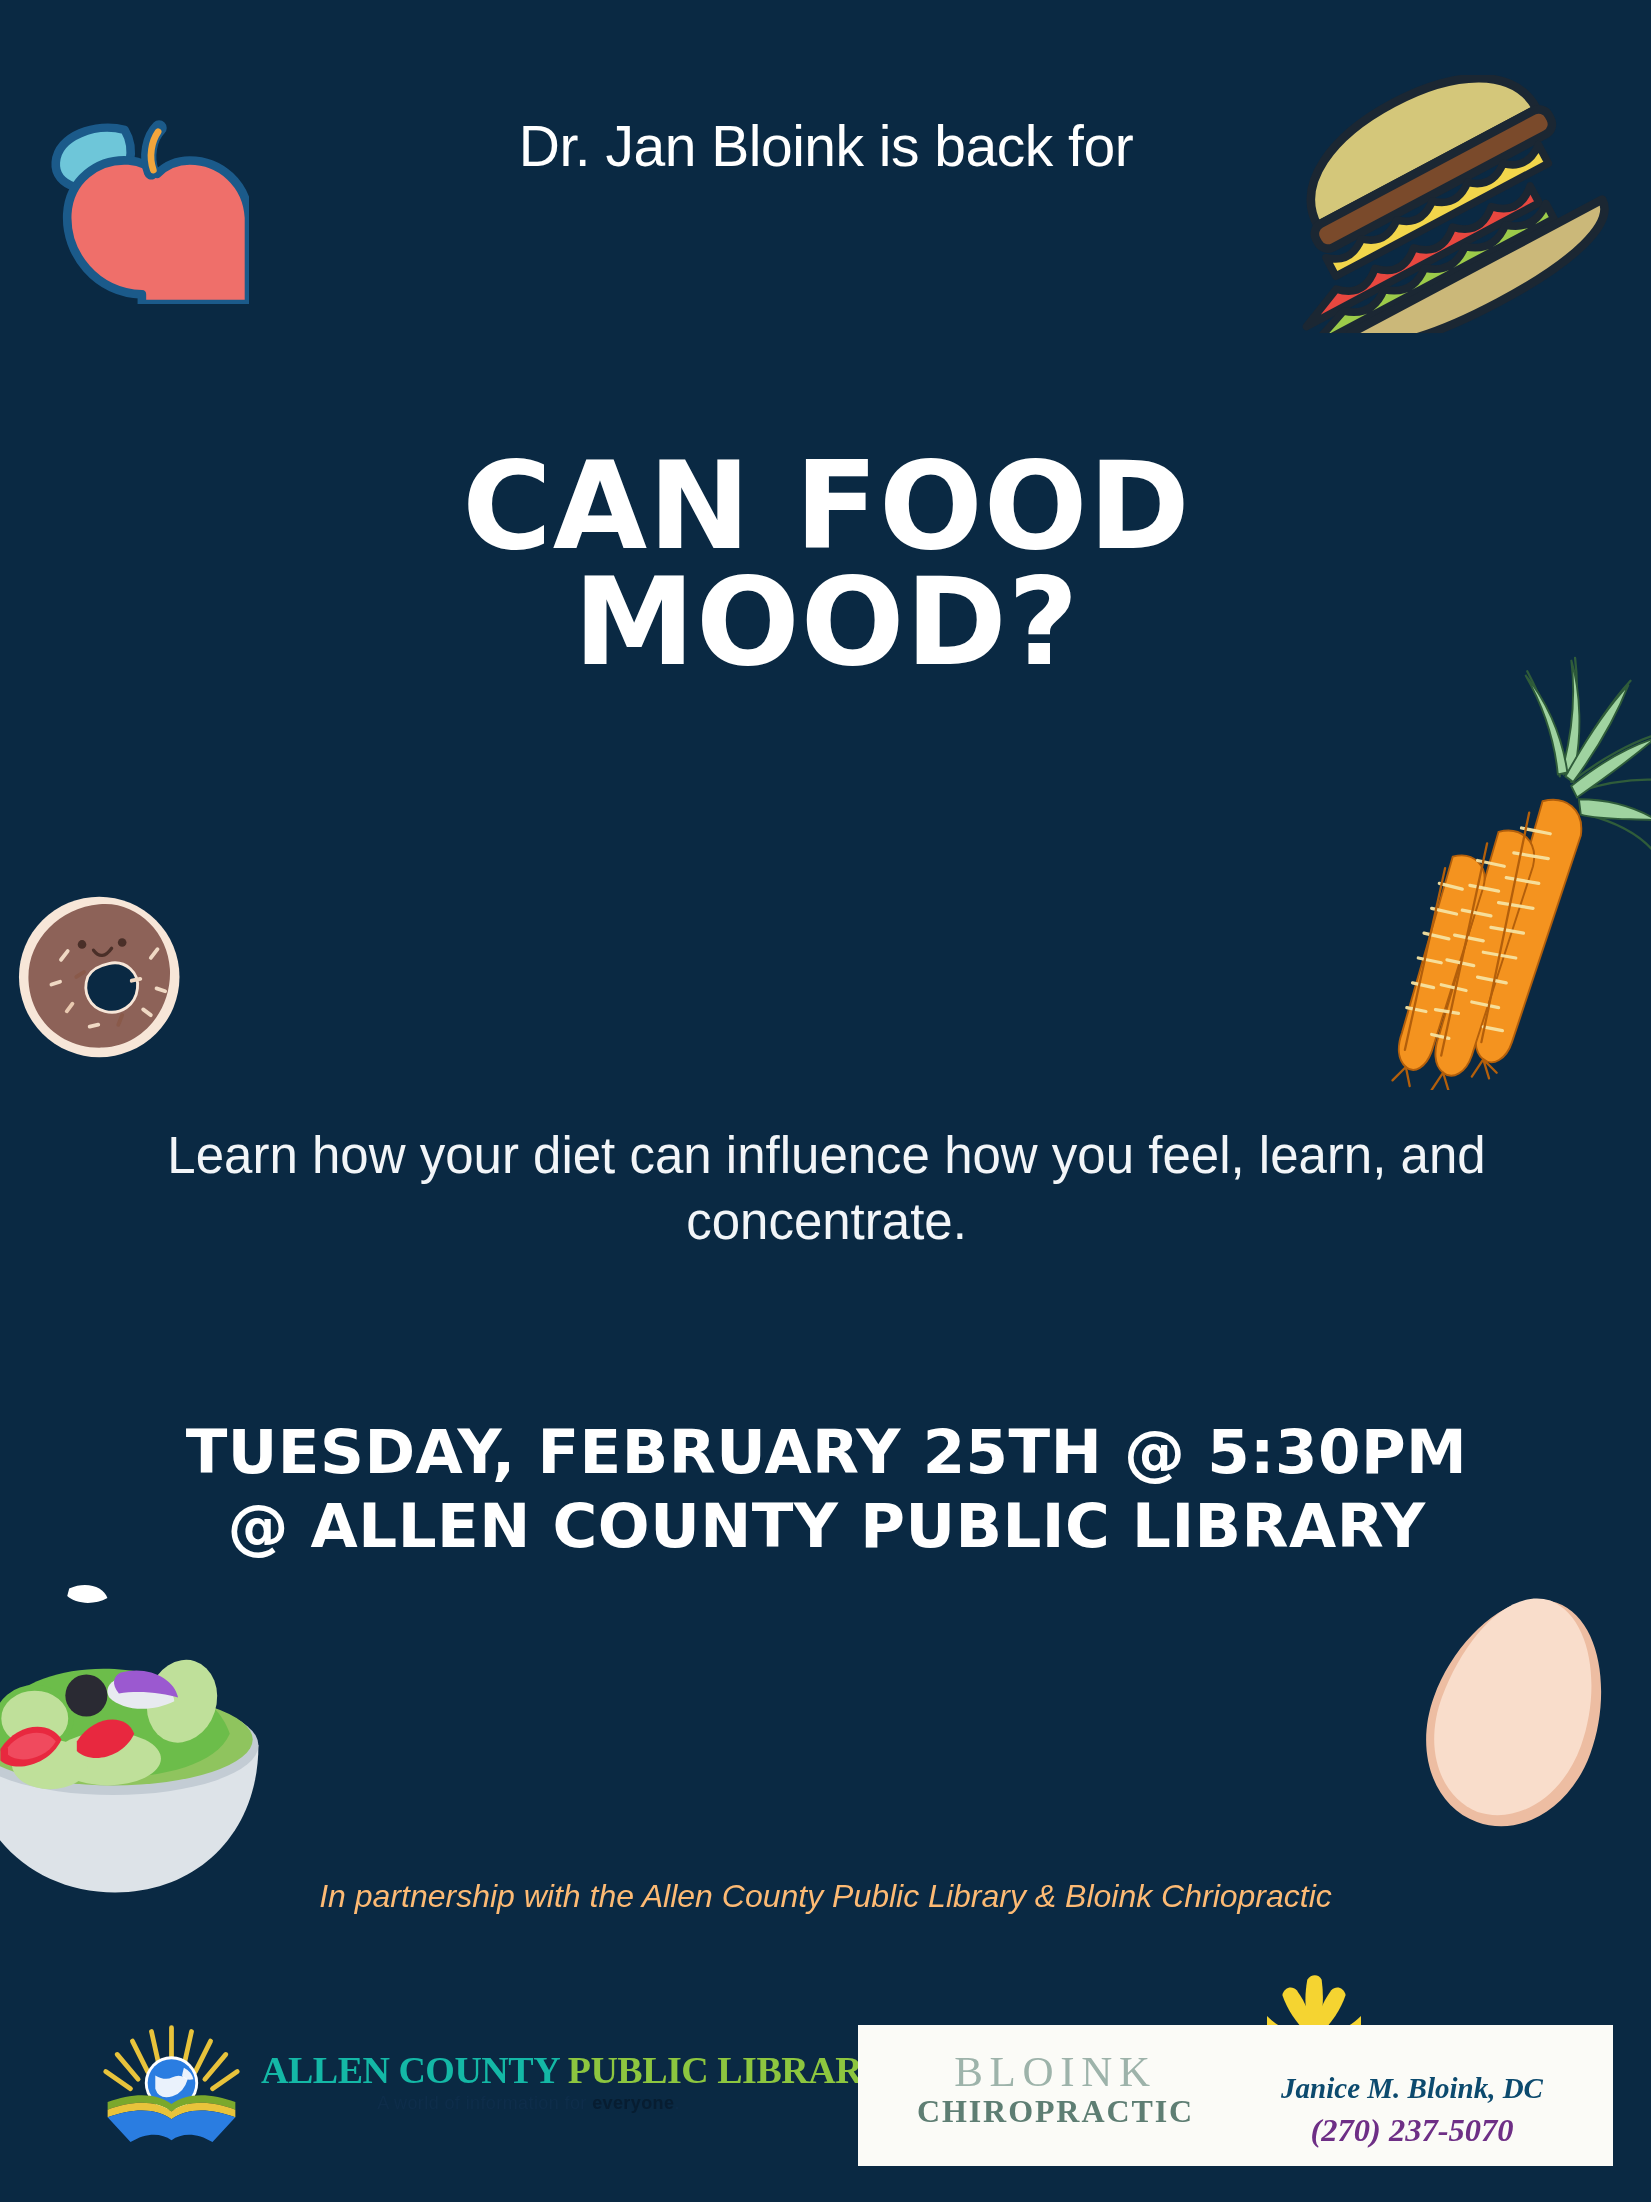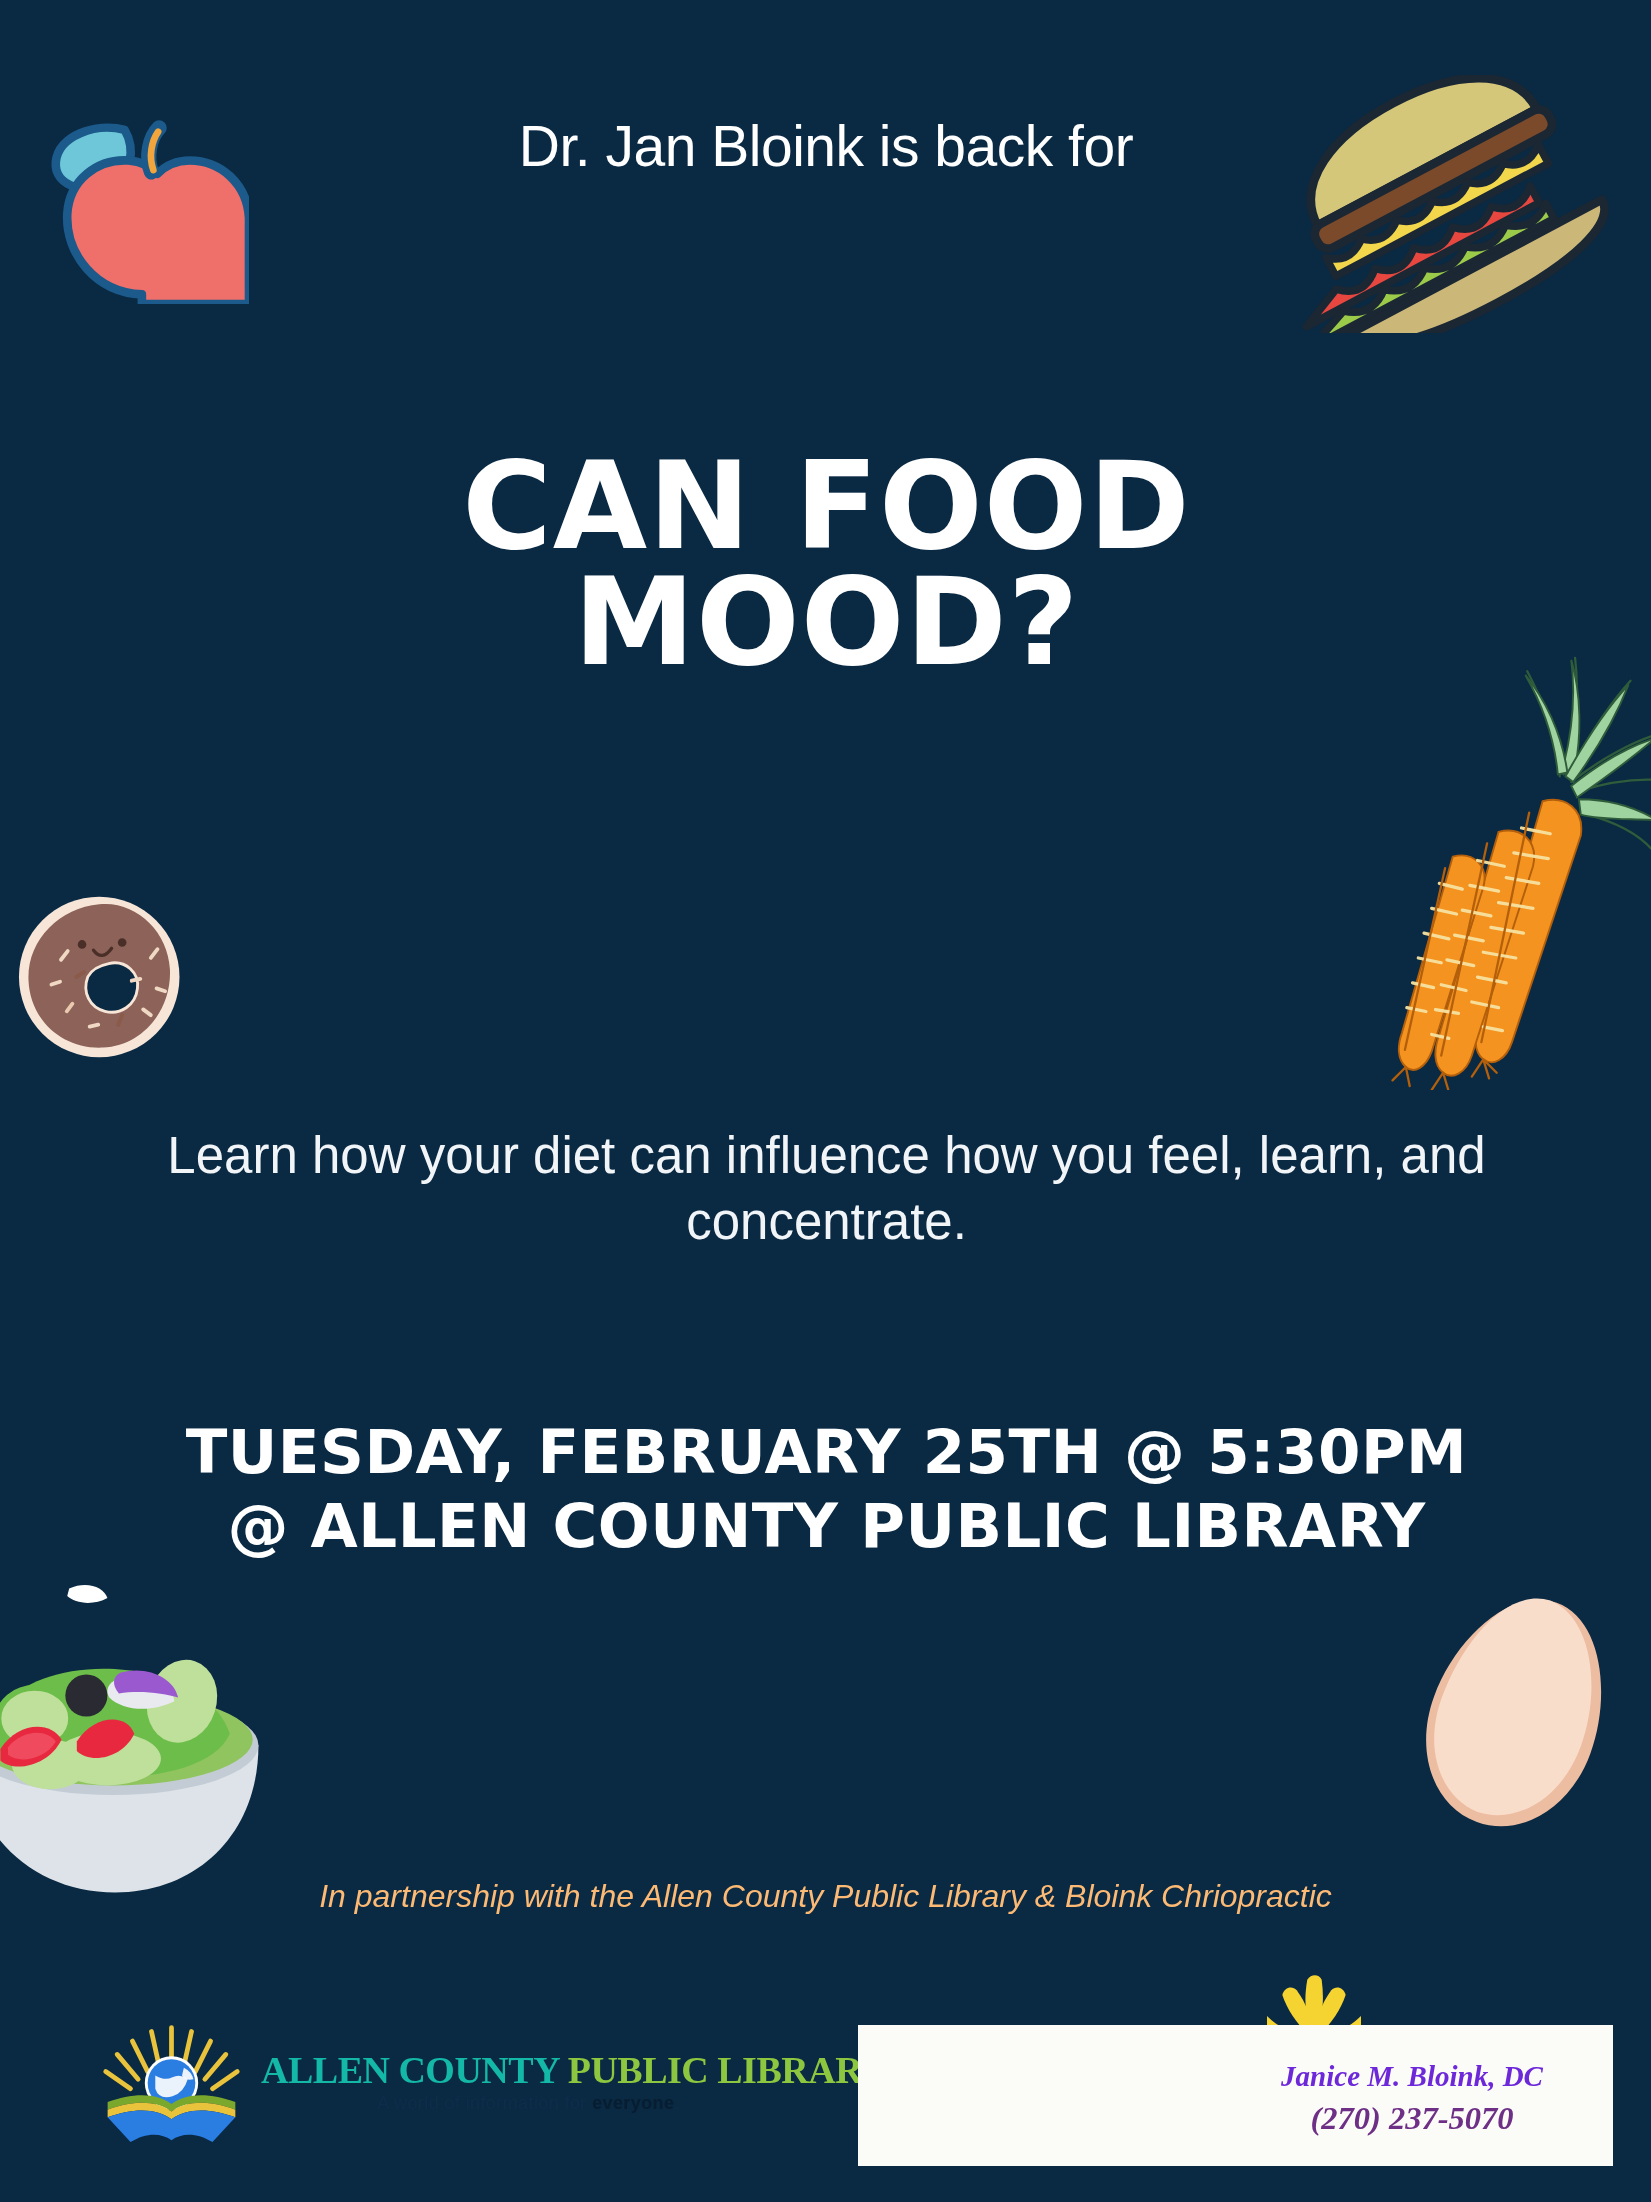--- a/index.html
+++ b/index.html
@@ -184,22 +184,23 @@
     left:382px;
     top:34px;
     width:344px;
     text-align:center;
   }
   .bloink-doc {
     font-family:"Liberation Serif", serif;
     font-style:italic;
     font-weight:700;
     font-size:29px;
-    color:#6d28d9;
+    color:#0c4a6e;
     line-height:1.2;
+    margin-top:12px;
   }
   .bloink-phone {
     font-family:"Liberation Serif", serif;
     font-style:italic;
     font-weight:700;
     font-size:32.5px;
     color:#6e2f86;
     line-height:1.25;
     margin-top:3.8px;
   }
@@ -417,20 +418,24 @@
       <g fill="#f5d431">
         <path d="M49 70 C40 52 38 30 42 8 C46 2 54 2 57 8 C60 30 58 52 49 70 Z"></path>
         <path d="M49 70 C34 58 22 42 16 24 C18 16 26 14 31 19 C42 34 48 52 49 70 Z"></path>
         <path d="M49 70 C64 58 76 42 82 24 C80 16 72 14 67 19 C56 34 50 52 49 70 Z"></path>
         <path d="M49 70 C30 66 12 58 0 46 L0 70 Z"></path>
         <path d="M49 70 C68 66 86 58 98 46 L98 70 Z"></path>
       </g>
     </svg>
   </div>
   <div class="bloink-card">
+    <div class="bloink-left">
+      <div class="bloink-top">BLOINK</div>
+      <div class="bloink-bottom">CHIROPRACTIC</div>
+    </div>
     <div class="bloink-right">
       <div class="bloink-doc">Janice M. Bloink, DC</div>
       <div class="bloink-phone">(270) 237-5070</div>
     </div>
   </div>
 
 </div>
 
 
 </body></html>

